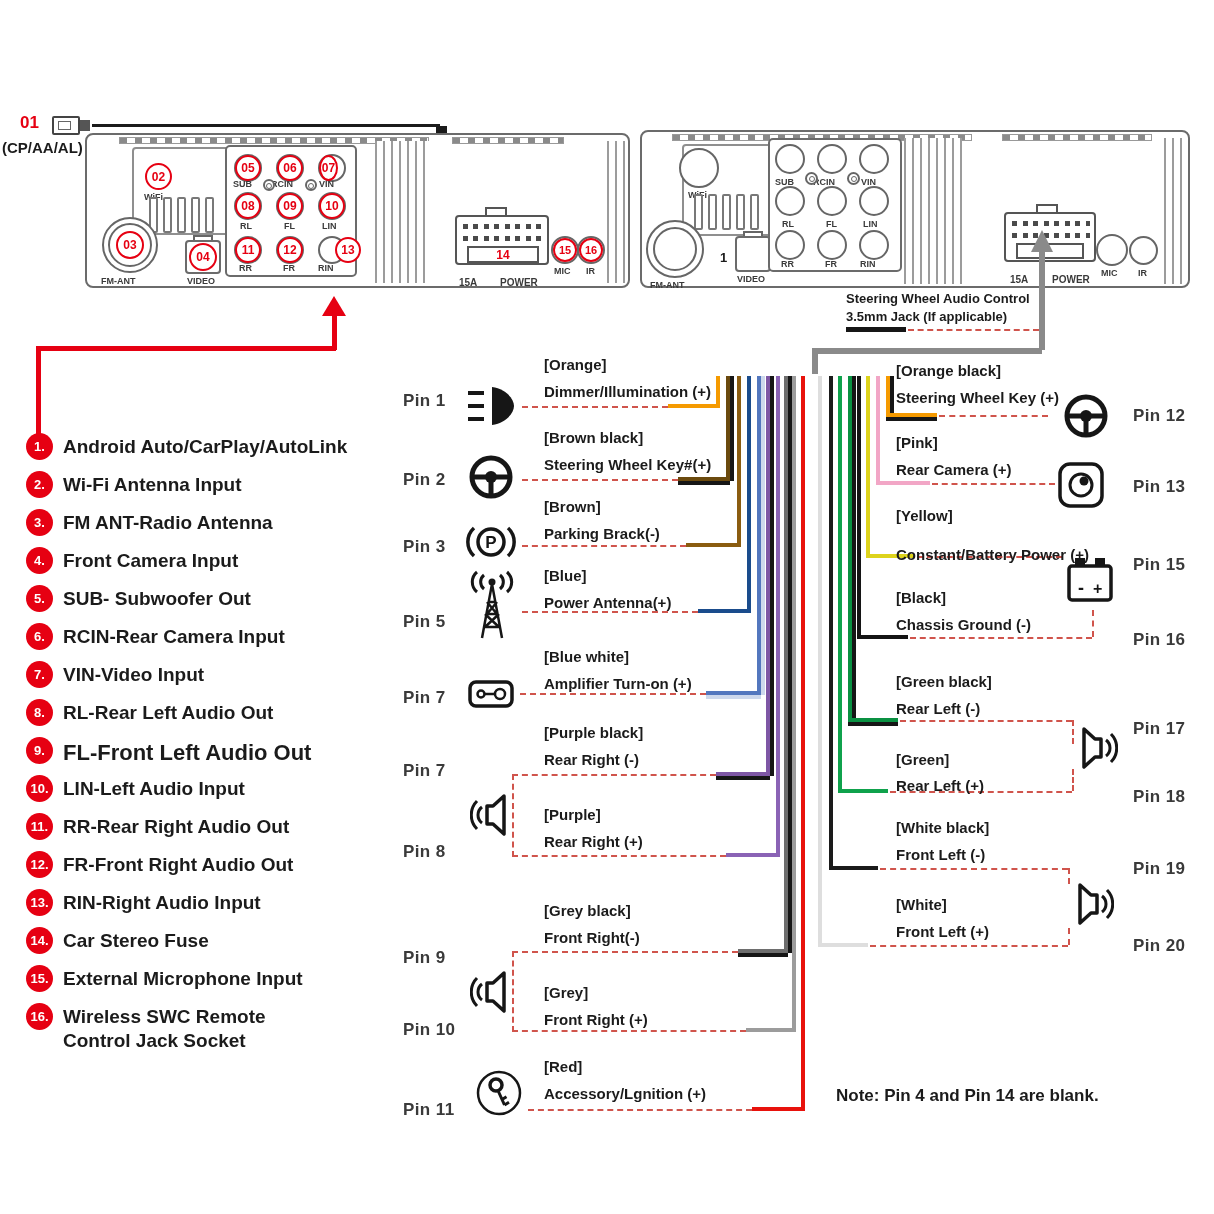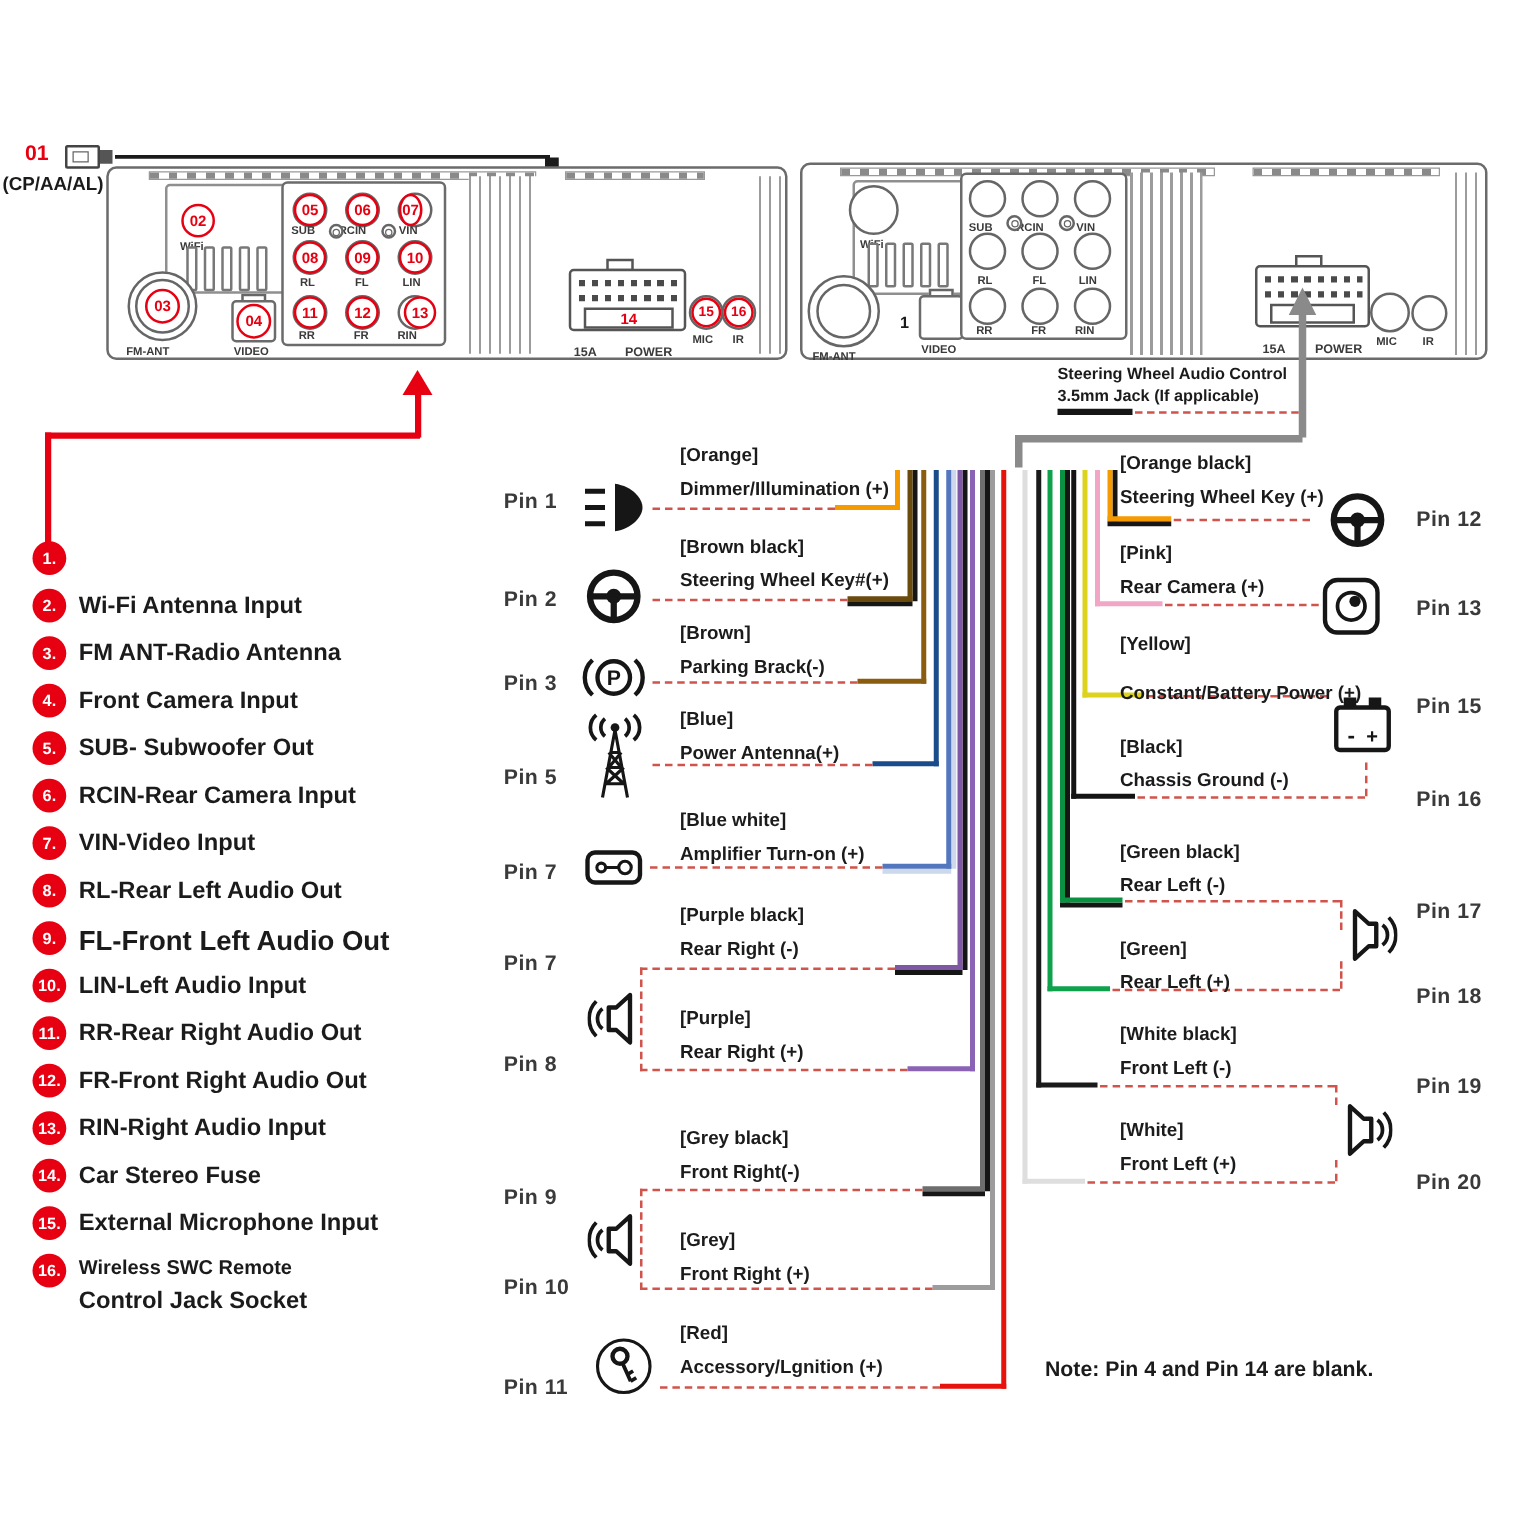--- a/index.html
+++ b/index.html
@@ -89,21 +89,21 @@
     <div class="ab ring" style="left:190px;top:58px;width:26px;height:26px">09</div>
     <div class="ab ring" style="left:232px;top:58px;width:26px;height:26px">10</div>
     <div class="ab ulabel" style="left:153px;top:86px">RL</div>
     <div class="ab ulabel" style="left:197px;top:86px">FL</div>
     <div class="ab ulabel" style="left:235px;top:86px">LIN</div>
     <div class="ab gcirc" style="left:147px;top:101px;width:28px;height:28px"></div>
     <div class="ab gcirc" style="left:189px;top:101px;width:28px;height:28px"></div>
     <div class="ab gcirc" style="left:231px;top:101px;width:28px;height:28px"></div>
     <div class="ab ring" style="left:148px;top:102px;width:26px;height:26px">11</div>
     <div class="ab ring" style="left:190px;top:102px;width:26px;height:26px">12</div>
-    <div class="ab ring" style="left:236px;top:102px;width:26px;height:26px">13</div>
+    <div class="ab ring" style="left:248px;top:102px;width:26px;height:26px">13</div>
     <div class="ab ulabel" style="left:152px;top:128px">RR</div>
     <div class="ab ulabel" style="left:196px;top:128px">FR</div>
     <div class="ab ulabel" style="left:231px;top:128px">RIN</div>
 
     <div class="ab fins" style="left:288px;top:6px;width:56px;height:142px"></div>
 
     <div class="ab" style="left:398px;top:72px;width:22px;height:10px;border:2px solid #555;box-sizing:border-box;background:#fff"></div>
     <div class="ab" style="left:368px;top:80px;width:94px;height:50px;border:2.5px solid #555;border-radius:4px;background:#fff;box-sizing:border-box"></div>
     <div class="ab pinrow" style="left:376px;top:89px;width:80px"></div>
     <div class="ab pinrow" style="left:376px;top:101px;width:80px"></div>
@@ -190,20 +190,21 @@
   <div class="ab" style="left: 1039px; top: 250px; width: 6px; height: 100px; background: rgb(138, 138, 138);"></div>
   <div class="ab" style="left: 812px; top: 348px; width: 230px; height: 6px; background: rgb(138, 138, 138);"></div>
   <div class="ab" style="left: 812px; top: 348px; width: 6px; height: 26px; background: rgb(138, 138, 138);"></div>
 
   <div class="ab" style="left:322px;top:296px;width:0;height:0;border-left:12px solid transparent;border-right:12px solid transparent;border-bottom:20px solid #e60012"></div>
   <div class="ab" style="left: 332px; top: 312px; width: 5px; height: 38px; background: rgb(230, 0, 18);"></div>
   <div class="ab" style="left: 36px; top: 346px; width: 300px; height: 5px; background: rgb(230, 0, 18);"></div>
   <div class="ab" style="left: 36px; top: 346px; width: 5px; height: 88px; background: rgb(230, 0, 18);"></div>
 
   <div class="ab badge" style="left:26px;top:433px;width:27px;height:27px">1.</div>
+  <div class="ab b" style="left:63px;top:436px;font-size:19px">Android Auto/CarPlay/AutoLink</div>
   <div class="ab badge" style="left:26px;top:471px;width:27px;height:27px">2.</div>
   <div class="ab b" style="left:63px;top:474px;font-size:19px">Wi-Fi Antenna Input</div>
   <div class="ab badge" style="left:26px;top:509px;width:27px;height:27px">3.</div>
   <div class="ab b" style="left:63px;top:512px;font-size:19px">FM ANT-Radio Antenna</div>
   <div class="ab badge" style="left:26px;top:547px;width:27px;height:27px">4.</div>
   <div class="ab b" style="left:63px;top:550px;font-size:19px">Front Camera Input</div>
   <div class="ab badge" style="left:26px;top:585px;width:27px;height:27px">5.</div>
   <div class="ab b" style="left:63px;top:588px;font-size:19px">SUB- Subwoofer Out</div>
   <div class="ab badge" style="left:26px;top:623px;width:27px;height:27px">6.</div>
   <div class="ab b" style="left:63px;top:626px;font-size:19px">RCIN-Rear Camera Input</div>
@@ -219,21 +220,21 @@
   <div class="ab b" style="left:63px;top:816px;font-size:19px">RR-Rear Right Audio Out</div>
   <div class="ab badge" style="left:26px;top:851px;width:27px;height:27px">12.</div>
   <div class="ab b" style="left:63px;top:854px;font-size:19px">FR-Front Right Audio Out</div>
   <div class="ab badge" style="left:26px;top:889px;width:27px;height:27px">13.</div>
   <div class="ab b" style="left:63px;top:892px;font-size:19px">RIN-Right Audio Input</div>
   <div class="ab badge" style="left:26px;top:927px;width:27px;height:27px">14.</div>
   <div class="ab b" style="left:63px;top:930px;font-size:19px">Car Stereo Fuse</div>
   <div class="ab badge" style="left:26px;top:965px;width:27px;height:27px">15.</div>
   <div class="ab b" style="left:63px;top:968px;font-size:19px">External Microphone Input</div>
   <div class="ab badge" style="left:26px;top:1003px;width:27px;height:27px">16.</div>
-  <div class="ab b" style="left:63px;top:1006px;font-size:16px">Wireless SWC Remote</div>
+  <div class="ab b" style="left:63px;top:1006px;font-size:19px">Wireless SWC Remote</div>
   <div class="ab b" style="left:63px;top:1030px;font-size:19px">Control Jack Socket</div>
 
   <div class="ab" style="left: 716px; top: 376px; width: 4px; height: 32px; background: rgb(245, 154, 0);"></div>
   <div class="ab" style="left: 668px; top: 404px; width: 52px; height: 4px; background: rgb(245, 154, 0);"></div>
   <div class="ab sv" style="left: 726px; top: 376px; width: 4px; height: 105px; background: rgb(107, 74, 14);"></div>
   <div class="ab sh" style="left: 678px; top: 477px; width: 52px; height: 4px; background: rgb(107, 74, 14);"></div>
   <div class="ab" style="left: 737px; top: 376px; width: 4px; height: 171px; background: rgb(138, 92, 16);"></div>
   <div class="ab" style="left: 686px; top: 543px; width: 55px; height: 4px; background: rgb(138, 92, 16);"></div>
   <div class="ab" style="left: 747px; top: 376px; width: 4px; height: 237px; background: rgb(26, 76, 140);"></div>
   <div class="ab" style="left: 698px; top: 609px; width: 53px; height: 4px; background: rgb(26, 76, 140);"></div>

